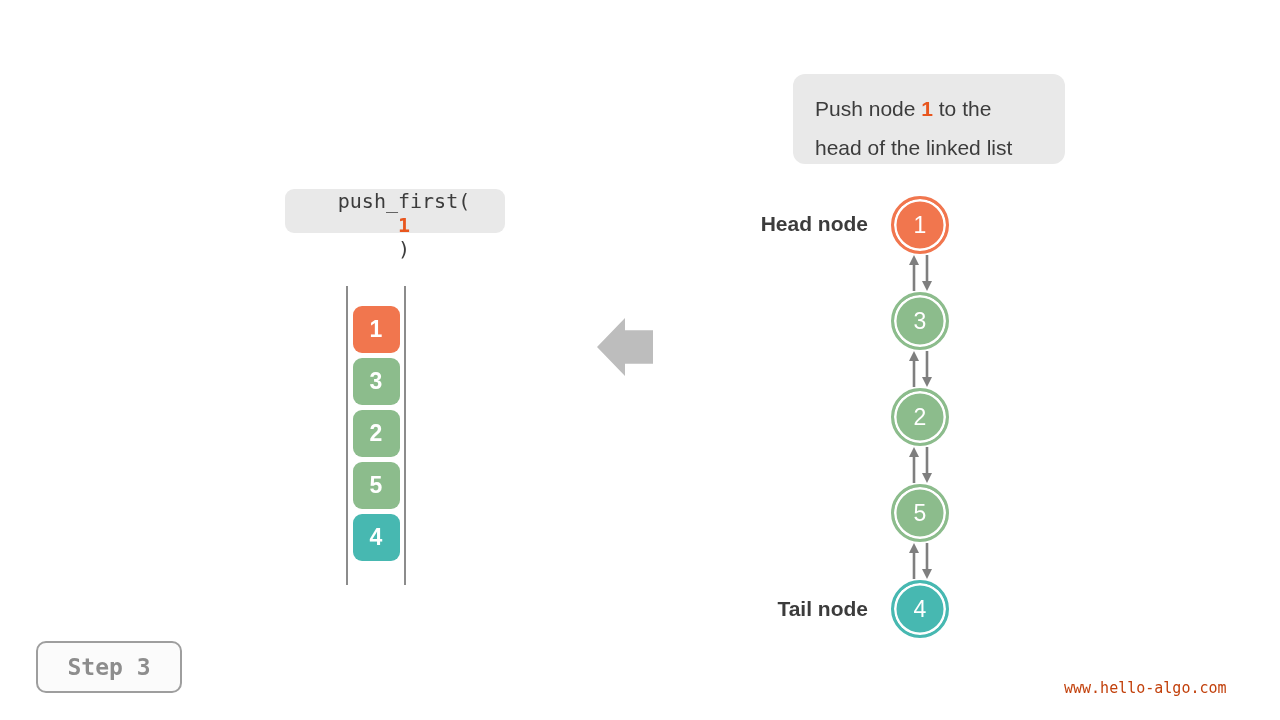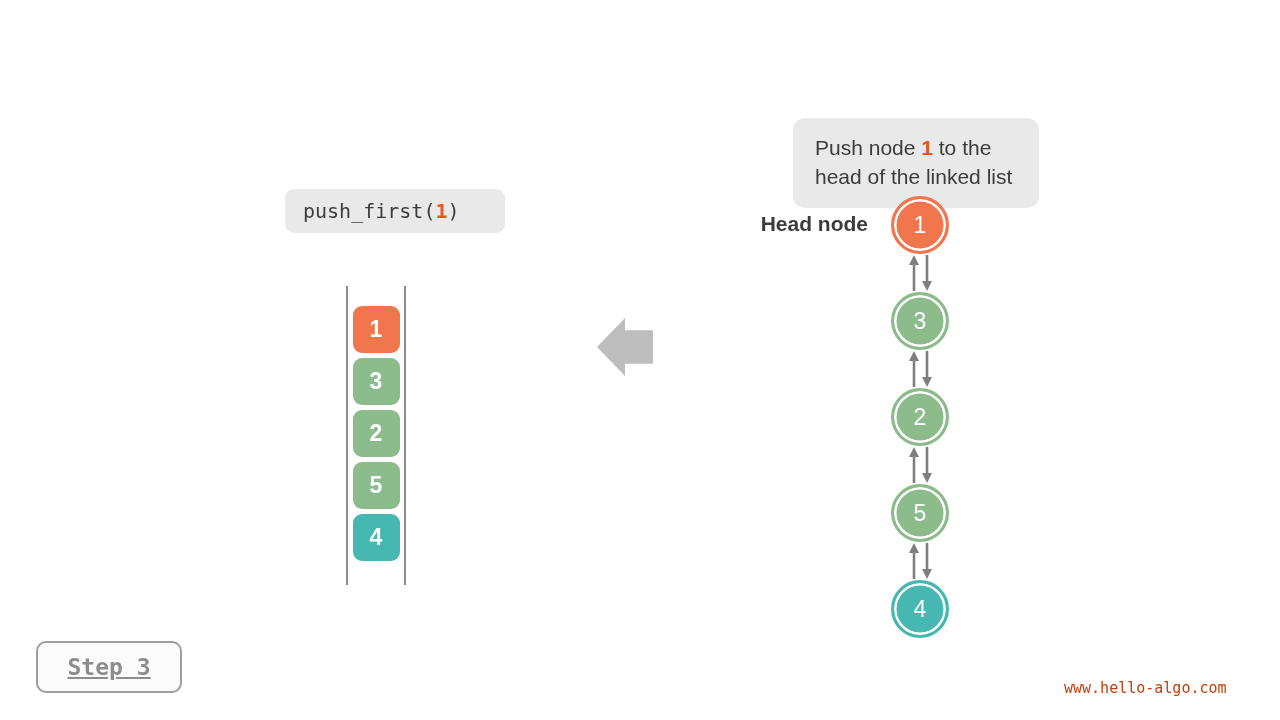--- a/index.html
+++ b/index.html
@@ -9,45 +9,45 @@
     height: 720px;
     background: #ffffff;
     overflow: hidden;
     font-family: "Liberation Sans", sans-serif;
   }
 
   
   .note-box {
     position: absolute;
     left: 793px; top: 74px;
-    width: 246px; height: 90px;
+    width: 272px; height: 90px;
     background: var(--box_bg);
     border-radius: 12px;
     box-sizing: border-box;
     padding: 15px 22px;
     font-size: 21px;
-    line-height: 29px;
+    line-height: 39px;
     color: var(--dark_text);
-    margin-top: 44px;
   }
   .hl { color: var(--highlight_orange); font-weight: bold; }
 
   
   .code-box {
     position: absolute;
     left: 285px; top: 189px;
     width: 220px; height: 44px;
     background: var(--box_bg);
     border-radius: 9px;
     box-sizing: border-box;
     display: flex; align-items: center;
     padding-left: 18px;
     font-family: "DejaVu Sans Mono", monospace;
     font-size: 20px;
     color: var(--dark_text);
+    flex-direction: column;
   }
 
   
   .stack {
     position: absolute;
     left: 346px; top: 286px;
     width: 60px; height: 299px;
     border-left: 2px solid var(--rail_gray);
     border-right: 2px solid var(--rail_gray);
     box-sizing: border-box;
@@ -134,21 +134,20 @@
     width: 146px; height: 52px;
     box-sizing: border-box;
     background: #fbfbfb;
     border: 2px solid #9e9e9e;
     border-radius: 10px;
     display: flex; align-items: center; justify-content: center;
     font-family: "DejaVu Sans Mono", monospace;
     font-size: 23px;
     font-weight: bold;
     color: #8d8d8d;
-    text-decoration: underline;
   }
 
   
   .watermark {
     position: absolute;
     left: 1064px; top: 679px;
     font-family: "DejaVu Sans Mono", monospace;
     font-size: 15px;
     color: #c2410c;
   }
@@ -175,20 +174,21 @@
       <div class="cell green" style="background: rgb(140, 188, 140);">5</div>
       <div class="cell teal" style="background: rgb(71, 184, 177);">4</div>
     </div>
 
   <div class="block-arrow"></div>
 
   <div class="caption">
   </div>
 
   <div class="side-label head-label">Head node</div>
+  <div class="side-label tail-label">Tail node</div>
 
   <div class="list-col" id="list-col">
       <div class="node orange" style="top: 0px; border-color: rgb(241, 118, 78); background: rgb(241, 118, 78);">1</div>
       <svg viewBox="0 0 40 38" class="gap-arrows" style="top: 58px;">
         <line x1="14" y1="37" x2="14" y2="9"></line>
         <polygon points="14,1 9,11 19,11"></polygon>
         <line x1="27" y1="1" x2="27" y2="29"></line>
         <polygon points="27,37 22,27 32,27"></polygon>
       </svg>
       <div class="node green" style="top: 96px; border-color: rgb(140, 188, 140); background: rgb(140, 188, 140);">3</div>

